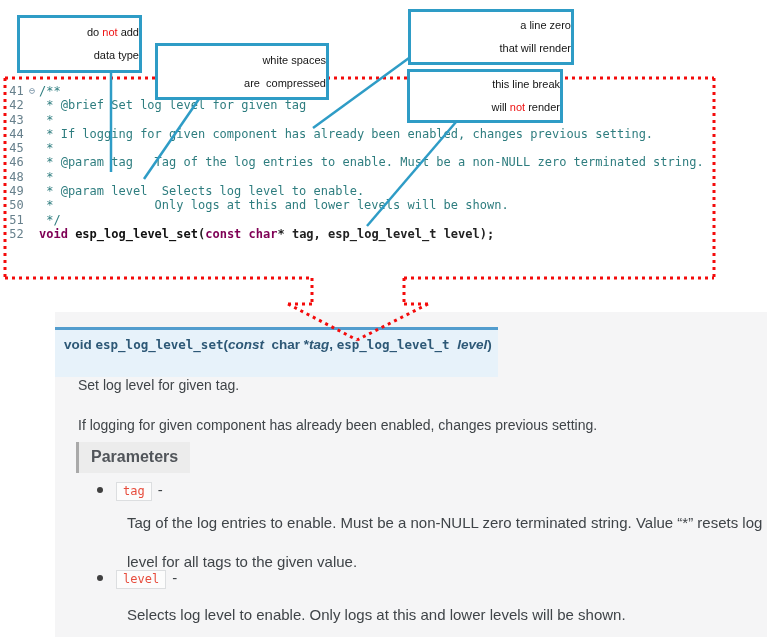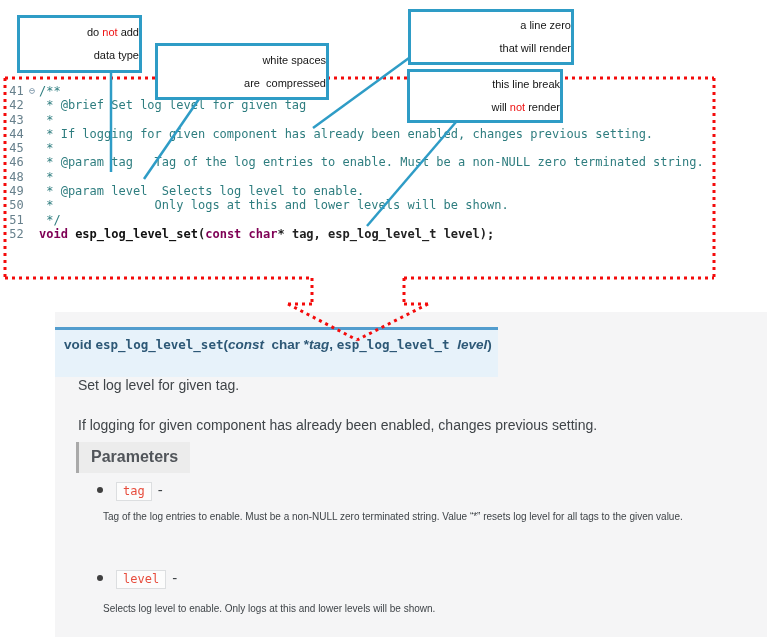--- a/index.html
+++ b/index.html
@@ -57,22 +57,22 @@
     padding:6px 12px 7px; font-size:16px; font-weight:bold; color:#51555a;
   }
   .param-row { position:absolute; left:42px; font-size:15px; }
   .bullet { display:inline-block; width:6px; height:6px; border-radius:50%;
             background:#404040; vertical-align:2px; margin-right:13px; }
   .param-chip {
     font-family:"DejaVu Sans Mono", monospace; font-size:12px; color:#e74c3c;
     background:#fcfcfc; border:1px solid #dcdee0; padding:1px 6px 2px;
   }
   .param-dash { margin-left:6px; }
-  .param-desc { position:absolute; left:48px; width:640px;
-                font-size:10px; line-height:27px; }
+  .param-desc { position:absolute; left:72px; width:640px;
+                font-size:15px; line-height:39px; }
   #param-row-0  { top:169px; }
   #param-desc-0 { top:191px; }
   #param-row-1  { top:257px; }
   #param-desc-1 { top:283px; }
 </style>
 </head>
 <body>
 
 <div id="canvas">
 

